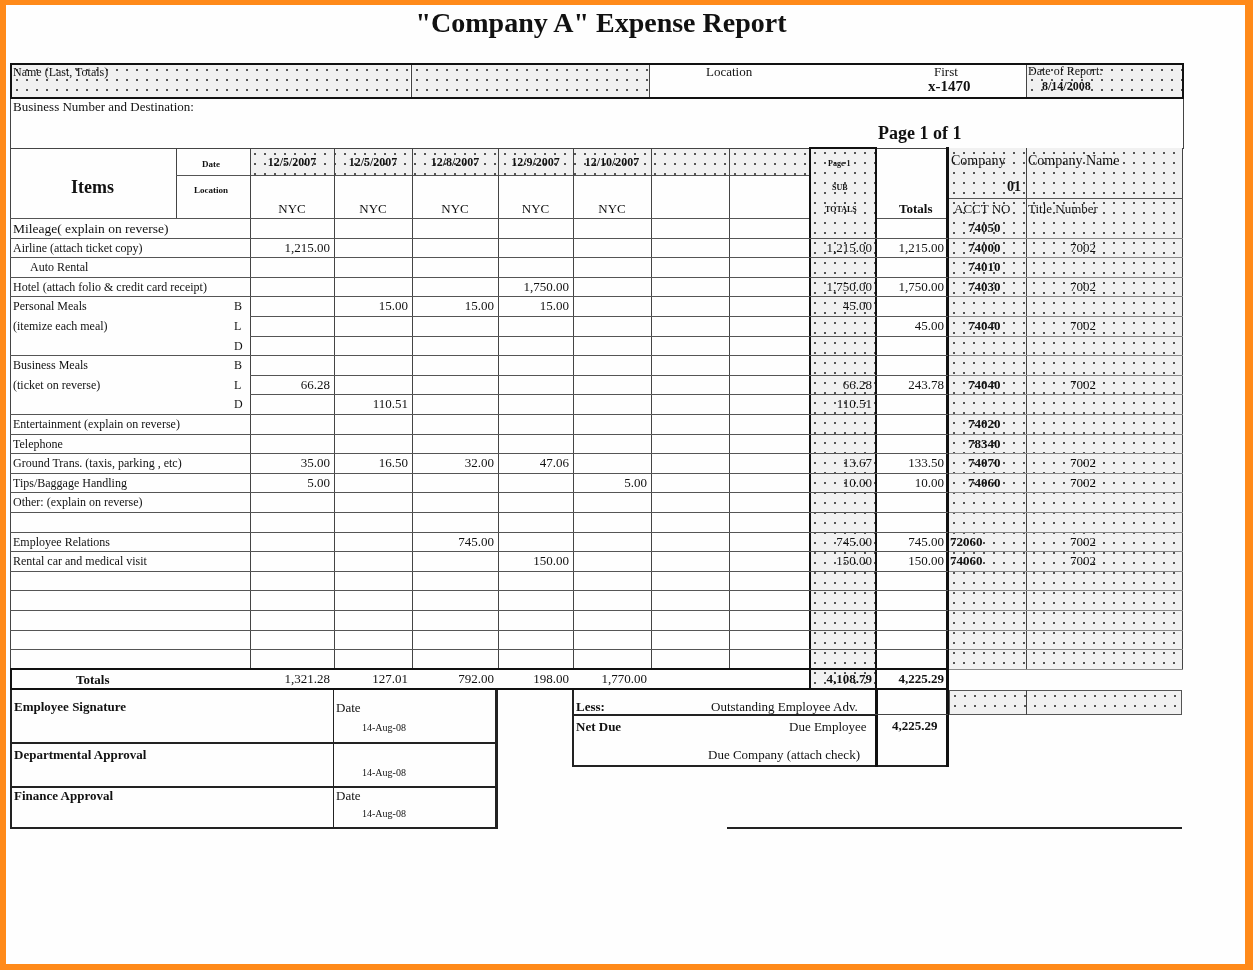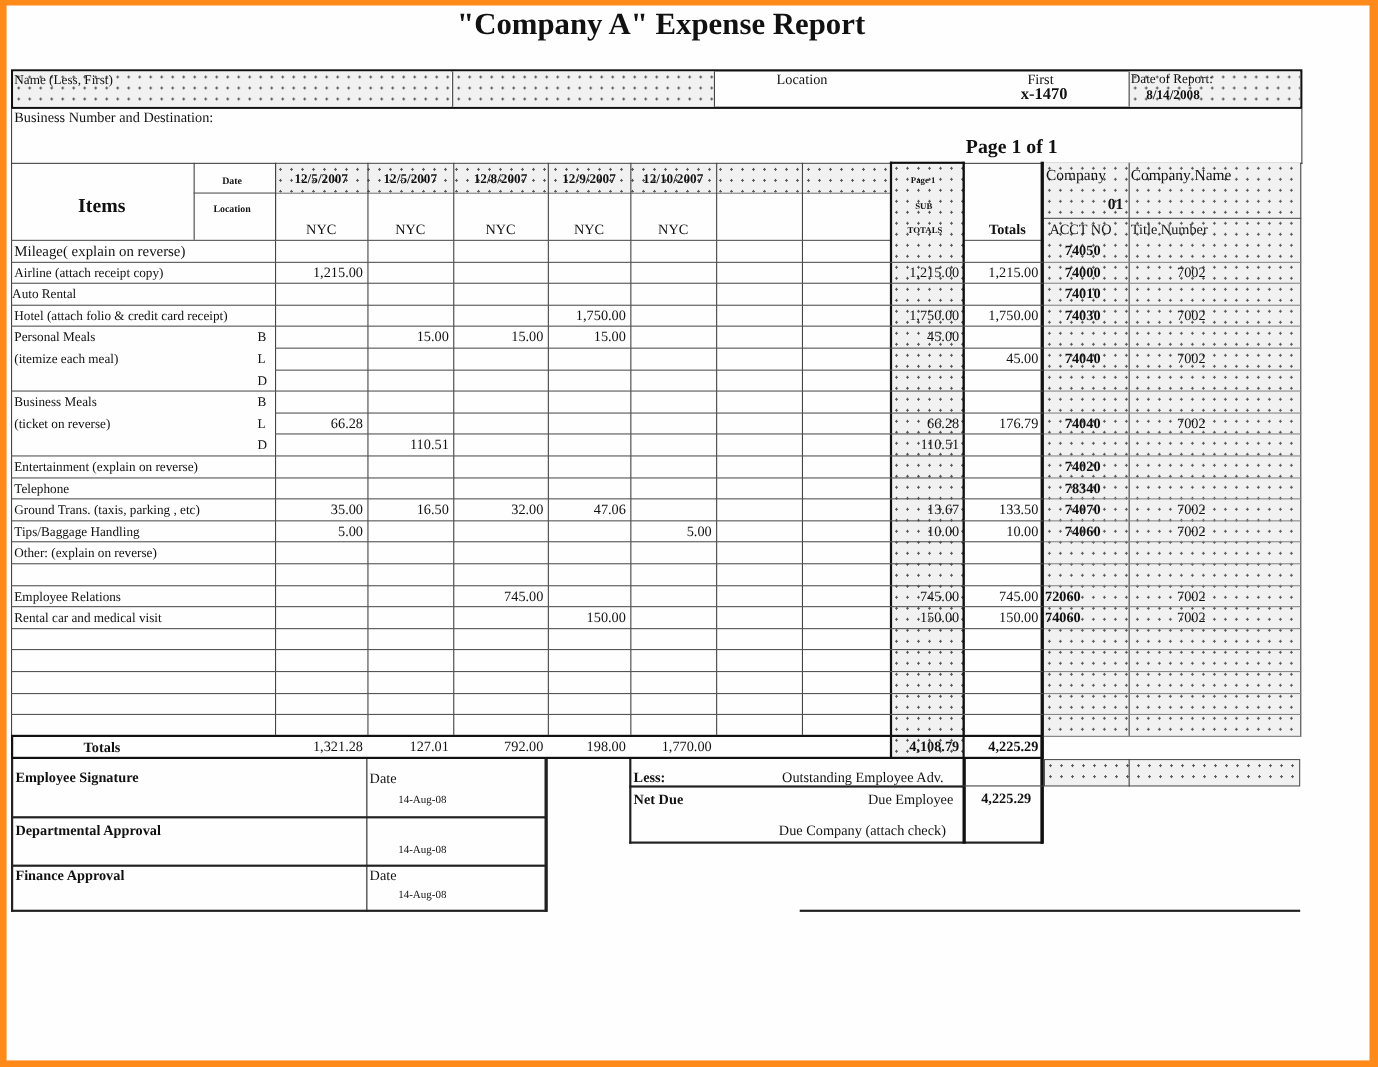--- a/index.html
+++ b/index.html
@@ -37,21 +37,21 @@
 </head>
 <body>
 
 <div class="page">
 
   <div class="abs title">"Company A" Expense Report</div>
 
   <div class="abs thick" style="left:4px; top:58px; width:1174px; height:36px; border-width:2px;"></div>
   <div class="abs dots" style="left:6px; top:60px; width:398px; height:32px;"></div>
   <div class="abs dots" style="left:405px; top:60px; width:238px; height:32px; border-left:1px solid #444;"></div>
-  <div class="t" style="left:7px; top:60px; font-size:12px;">Name (Less, First)</div>
+  <div class="t" style="left:7px; top:60px; font-size:12px;">Name (Last, Totals)</div>
   <div class="vline" style="left:643px; top:60px; height:32px;"></div>
   <div class="t" style="left:700px; top:59px;">Location</div>
   <div class="t" style="left:928px; top:59px;">First</div>
   <div class="t b" style="left:922px; top:73px; font-size:15px;">x-1470</div>
   <div class="abs dots" style="left:1020px; top:60px; width:156px; height:32px; border-left:1px solid #444;"></div>
   <div class="t" style="left:1022px; top:59px; font-size:12px;">Date of Report:</div>
   <div class="t b" style="left:1036px; top:74px; font-size:12px;">8/14/2008</div>
 
   <div class="abs" style="left:4px; top:94px; width:1174px; height:50px; border-left:1px solid #444; border-right:1px solid #444;"></div>
   <div class="t" style="left:7px; top:94px;">Business Number and Destination:</div>
@@ -128,37 +128,37 @@
       <div class="cell" style="left: 567px; width: 74px; top: 215px;"></div>
       <div class="cell" style="left: 645px; width: 74px; top: 215px;"></div>
       <div class="cell" style="left: 723px; width: 77px; top: 215px;"></div>
       <div class="cell" style="left: 806px; width: 60px; top: 215px;"></div>
       <div class="cell" style="left: 872px; width: 66px; top: 215px;"></div>
       <div class="acct" style="left: 962px; top: 215px;">74050</div>
       <div class="ttl" style="left: 1064px; top: 215px;"></div>
       <div class="abs" style="left: 4px; top: 232.6px; width: 938px; height: 19.6px;"></div>
       <div class="hline" style="top: 252.2px; left: 4px; width: 938px;"></div>
       <div class="hline" style="top: 252.2px; left: 943px; width: 234px; background: rgb(136, 136, 136);"></div>
-      <div class="lbl" style="left: 7px; top: 235.6px;">Airline (attach receipt copy)</div>
+      <div class="lbl" style="left: 7px; top: 235.6px;">Airline (attach ticket copy)</div>
       <div class="lbl" style="left: 228px; top: 235.6px;"></div>
       <div class="cell" style="left: 244px; width: 80px; top: 234.6px;">1,215.00</div>
       <div class="cell" style="left: 328px; width: 74px; top: 234.6px;"></div>
       <div class="cell" style="left: 406px; width: 82px; top: 234.6px;"></div>
       <div class="cell" style="left: 492px; width: 71px; top: 234.6px;"></div>
       <div class="cell" style="left: 567px; width: 74px; top: 234.6px;"></div>
       <div class="cell" style="left: 645px; width: 74px; top: 234.6px;"></div>
       <div class="cell" style="left: 723px; width: 77px; top: 234.6px;"></div>
       <div class="cell" style="left: 806px; width: 60px; top: 234.6px;">1,215.00</div>
       <div class="cell" style="left: 872px; width: 66px; top: 234.6px;">1,215.00</div>
       <div class="acct" style="left: 962px; top: 234.6px;">74000</div>
       <div class="ttl" style="left: 1064px; top: 234.6px;">7002</div>
       <div class="abs" style="left: 4px; top: 252.2px; width: 938px; height: 19.6px;"></div>
       <div class="hline" style="top: 271.8px; left: 4px; width: 938px;"></div>
       <div class="hline" style="top: 271.8px; left: 943px; width: 234px; background: rgb(136, 136, 136);"></div>
-      <div class="lbl" style="left: 5px; top: 255.2px; text-align: right;">Auto Rental</div>
+      <div class="lbl" style="left: 24px; top: 255.2px; text-align: right;">Auto Rental</div>
       <div class="lbl" style="left: 228px; top: 255.2px;"></div>
       <div class="cell" style="left: 244px; width: 80px; top: 254.2px;"></div>
       <div class="cell" style="left: 328px; width: 74px; top: 254.2px;"></div>
       <div class="cell" style="left: 406px; width: 82px; top: 254.2px;"></div>
       <div class="cell" style="left: 492px; width: 71px; top: 254.2px;"></div>
       <div class="cell" style="left: 567px; width: 74px; top: 254.2px;"></div>
       <div class="cell" style="left: 645px; width: 74px; top: 254.2px;"></div>
       <div class="cell" style="left: 723px; width: 77px; top: 254.2px;"></div>
       <div class="cell" style="left: 806px; width: 60px; top: 254.2px;"></div>
       <div class="cell" style="left: 872px; width: 66px; top: 254.2px;"></div>
@@ -250,21 +250,21 @@
       <div class="lbl" style="left: 7px; top: 372.8px;">(ticket on reverse)</div>
       <div class="lbl" style="left: 228px; top: 372.8px;">L</div>
       <div class="cell" style="left: 244px; width: 80px; top: 371.8px;">66.28</div>
       <div class="cell" style="left: 328px; width: 74px; top: 371.8px;"></div>
       <div class="cell" style="left: 406px; width: 82px; top: 371.8px;"></div>
       <div class="cell" style="left: 492px; width: 71px; top: 371.8px;"></div>
       <div class="cell" style="left: 567px; width: 74px; top: 371.8px;"></div>
       <div class="cell" style="left: 645px; width: 74px; top: 371.8px;"></div>
       <div class="cell" style="left: 723px; width: 77px; top: 371.8px;"></div>
       <div class="cell" style="left: 806px; width: 60px; top: 371.8px;">66.28</div>
-      <div class="cell" style="left: 872px; width: 66px; top: 371.8px;">176.79</div>
+      <div class="cell" style="left: 872px; width: 66px; top: 371.8px;">243.78</div>
       <div class="acct" style="left: 962px; top: 371.8px;">74040</div>
       <div class="ttl" style="left: 1064px; top: 371.8px;">7002</div>
       <div class="abs" style="left: 4px; top: 389.4px; width: 938px; height: 19.6px;"></div>
       <div class="hline" style="top: 409px; left: 4px; width: 938px;"></div>
       <div class="hline" style="top: 409px; left: 943px; width: 234px; background: rgb(136, 136, 136);"></div>
       <div class="lbl" style="left: 7px; top: 392.4px;"></div>
       <div class="lbl" style="left: 228px; top: 392.4px;">D</div>
       <div class="cell" style="left: 244px; width: 80px; top: 391.4px;"></div>
       <div class="cell" style="left: 328px; width: 74px; top: 391.4px;">110.51</div>
       <div class="cell" style="left: 406px; width: 82px; top: 391.4px;"></div>

